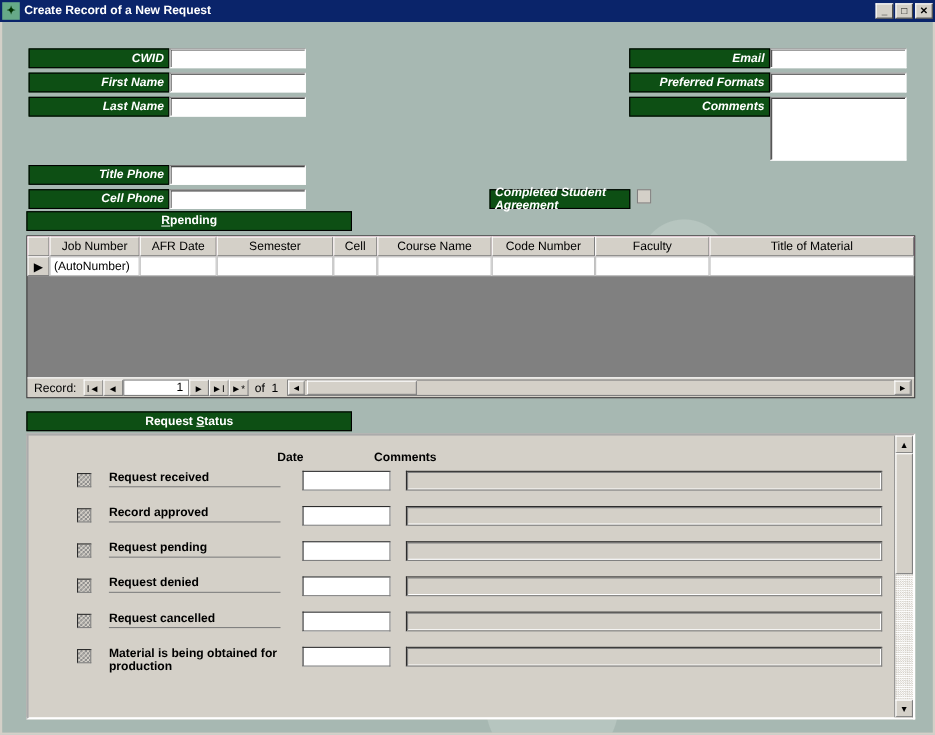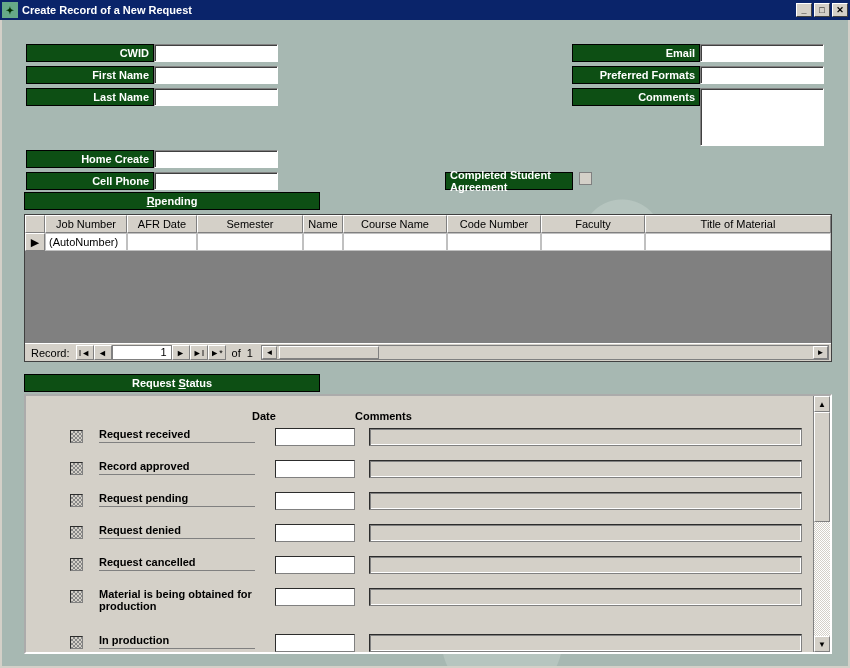--- a/index.html
+++ b/index.html
@@ -55,20 +55,21 @@
 
   
   .glabel {
     background:#0d4f14;
     color:#fff;
     font-weight:bold;
     height:18px;
     display:flex; align-items:center; justify-content:flex-end;
     padding:0 4px;
     border:1px solid #000;
+    font-style:italic;
   }
 
   
   .tf {
     height:18px; background:#fff;
     border:1px solid #808080;
     border-right-color:#fff; border-bottom-color:#fff;
     box-shadow: inset 1px 1px 0 #404040;
     padding:0 3px;
   }
@@ -156,21 +157,21 @@
     position:absolute;
     left:22px; top:374px; width:808px; height:260px;
     background:#d4d0c8;
     border:2px inset #fff;
   }
   .status-inner {
     position:absolute; left:0; top:0; right:18px; bottom:0;
     overflow:hidden; padding:14px 10px 0 20px;
   }
   .status-hdr-row { display:flex; margin-left:206px; font-weight:bold; margin-bottom:6px;}
-  .status-hdr-row .h-date{width:103px}
+  .status-hdr-row .h-date{width:88px}
   .status-hdr-row .h-comm{flex:1}
   .status-row { display:flex; align-items:flex-start; margin-bottom:10px; height:22px;padding-left:24px;}
   .status-row.tall{height:36px}
   .status-row .schk {
     width:13px;height:13px;background:#d4d0c8;border:1px inset #808080;margin-top:2px;
     background-image:linear-gradient(45deg,#888 25%,transparent 25%,transparent 75%,#888 75%),linear-gradient(45deg,#888 25%,transparent 25%,transparent 75%,#888 75%);
     background-size:4px 4px;background-position:0 0,2px 2px;
   }
   .status-row .slabel {
     width:156px; margin-left:16px; font-weight:bold;
@@ -223,21 +224,21 @@
       <input class="tf rtf" value="" style="">
     </div>
     <div class="form-row">
       <div class="glabel">Last Name</div>
       <input class="tf" value="" style="">
       <div class="spacer"></div>
       <div class="glabel rlabel">Comments</div>
       <textarea class="tf rtf tall" style="resize: none;"></textarea>
     </div>
     <div class="form-row">
-      <div class="glabel">Home Create</div>
+      <div class="glabel">Title Phone</div>
       <input class="tf" value="" style="">
       <div class="spacer"></div>
       <div style="width:430px"></div>
     </div>
     <div class="form-row">
       <div class="glabel">Cell Phone</div>
       <input class="tf" value="" style="">
       <div class="spacer"></div>
       <div class="glabel rlabel" style="justify-content:center">Completed Student Agreement</div>
       <span class="chk"></span>
@@ -248,21 +249,21 @@
   <div class="section-hdr" style="left:22px; top:172px;">
     <span><u>R</u><span>pending</span></span>
   </div>
 
   <div class="requests-sub">
     <div class="rq-header">
       <div class="hcell col-sel"></div>
       <div class="hcell col-job">Job Number</div>
       <div class="hcell col-afr">AFR Date</div>
       <div class="hcell col-sem">Semester</div>
-      <div class="hcell col-year">Name</div>
+      <div class="hcell col-year">Cell</div>
       <div class="hcell col-course">Course Name</div>
       <div class="hcell col-code">Code Number</div>
       <div class="hcell col-fac">Faculty</div>
       <div class="hcell col-title">Title of Material</div>
     </div>
     <div class="rq-row">
       <div class="selcell">▶</div>
       <div class="rcell data col-job">(AutoNumber)</div>
       <div class="rcell data col-afr"></div>
       <div class="rcell data col-sem"></div>
@@ -333,26 +334,20 @@
         <div class="slabel">Request cancelled</div>
         <input class="sdate" style="">
         <input class="scomm" style="">
       </div>
       <div class="status-row tall">
         <span class="schk"></span>
         <div class="slabel tall">Material is being obtained for production</div>
         <input class="sdate" style="">
         <input class="scomm" style="">
       </div>
-      <div class="status-row">
-        <span class="schk"></span>
-        <div class="slabel">In production</div>
-        <input class="sdate" style="">
-        <input class="scomm" style="">
-      </div>
     </div>
     <div class="vscroll">
       <div class="sbtn">▲</div>
       <div class="track">
         <div class="thumb"></div>
       </div>
       <div class="sbtn">▼</div>
     </div>
   </div>
 

